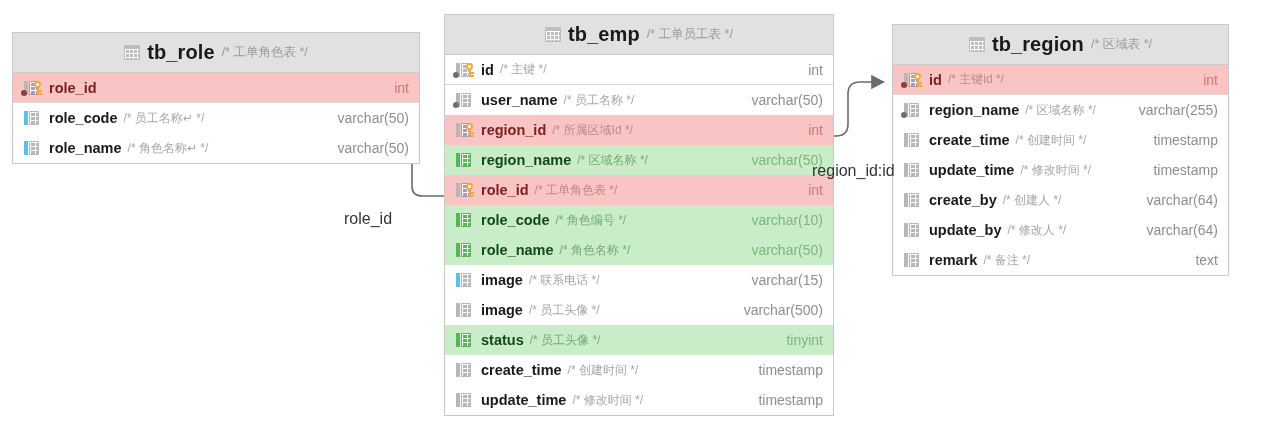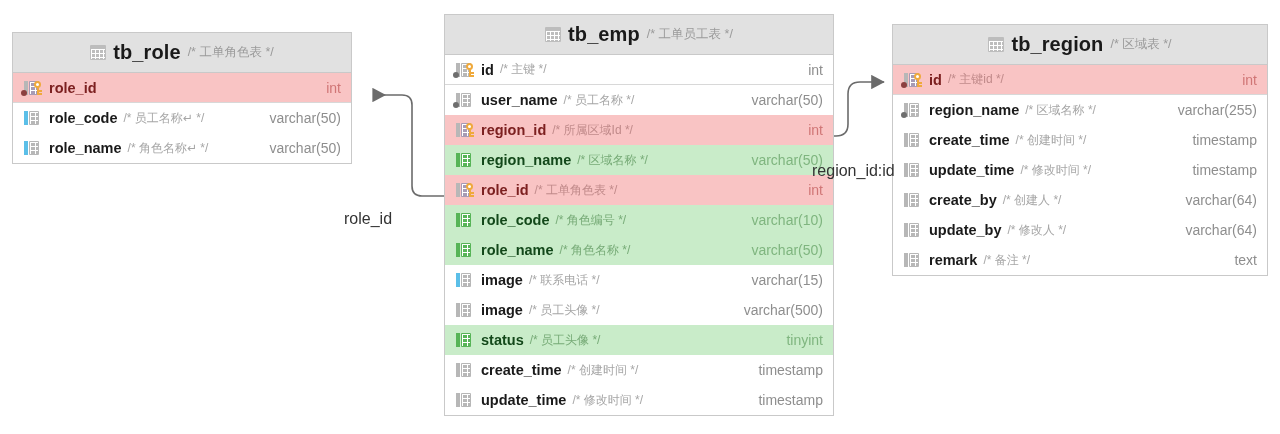--- a/index.html
+++ b/index.html
@@ -226,21 +226,21 @@
     </defs>
 
     <path d="M 444,196 L 422,196 Q 412,196 412,186 L 412,105 Q 412,95 402,95 L 374,95" fill="none" stroke="#6b6b6b" stroke-width="1.6" marker-end="url(#arrL)"></path>
 
     <path d="M 806,136 L 836,136 Q 848,136 848,124 L 848,94 Q 848,82 860,82 L 884,82" fill="none" stroke="#6b6b6b" stroke-width="1.6" marker-end="url(#arrR)"></path>
   </svg>
 
   <div class="conn-label" style="left:344px; top:210px;">role_id</div>
   <div class="conn-label" style="left:812px; top:162px;">region_id:id</div>
 
-  <div class="tbl" id="tbl-0" style="left:12px; top:32px; width:340px;">
+  <div class="tbl" id="tbl-0" style="left:12px; top:32px; width:408px;">
     <div class="tbl-header">
       <span class="grid-icon"></span>
       <span class="tbl-title">tb_role</span>
       <span class="tbl-comment-hdr">/* 工单角色表 */</span>
     </div>
     <div class="tbl-body">
         <div class="row pink sep">
           <div class="row-left">
             <span class="colicon">
               <span class="ci-bar"></span>
@@ -437,21 +437,21 @@
               <span class="ci-tbl"></span>
             </span>
             <span class="col-name">update_time</span>
             <span class="col-comment">/* 修改时间 */</span>
           </div>
           <span class="col-type">timestamp</span>
         </div>
       </div>
   </div>
 
-  <div class="tbl" id="tbl-2" style="left:892px; top:24px; width:376px;">
+  <div class="tbl" id="tbl-2" style="left:892px; top:24px; width:337px;">
     <div class="tbl-header">
       <span class="grid-icon"></span>
       <span class="tbl-title">tb_region</span>
       <span class="tbl-comment-hdr">/* 区域表 */</span>
     </div>
     <div class="tbl-body">
         <div class="row pink sep">
           <div class="row-left">
             <span class="colicon">
               <span class="ci-bar"></span>

